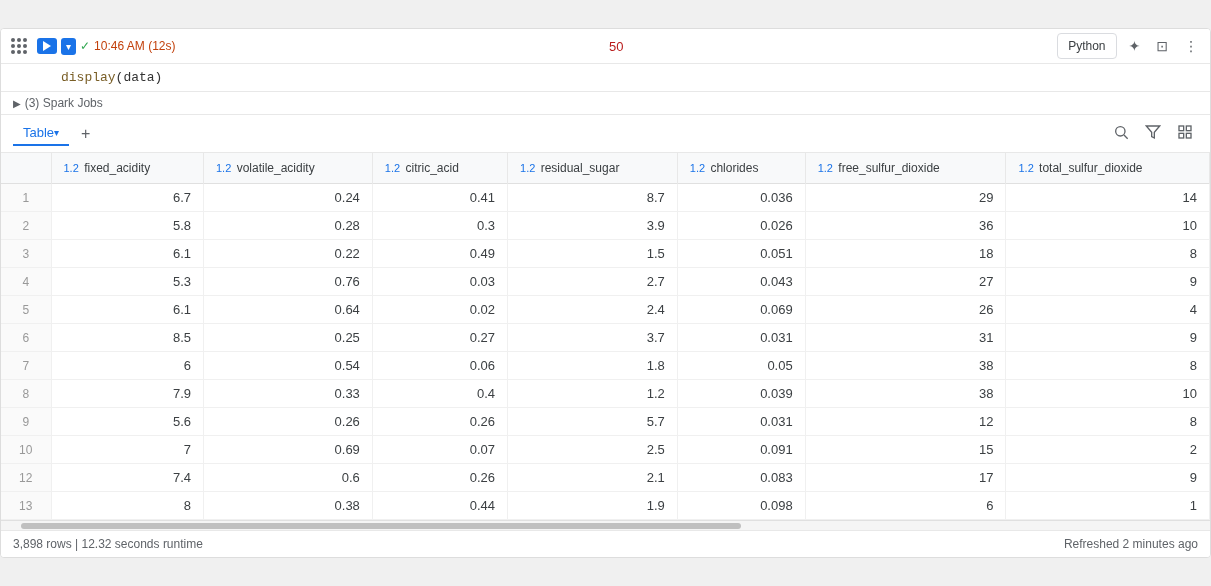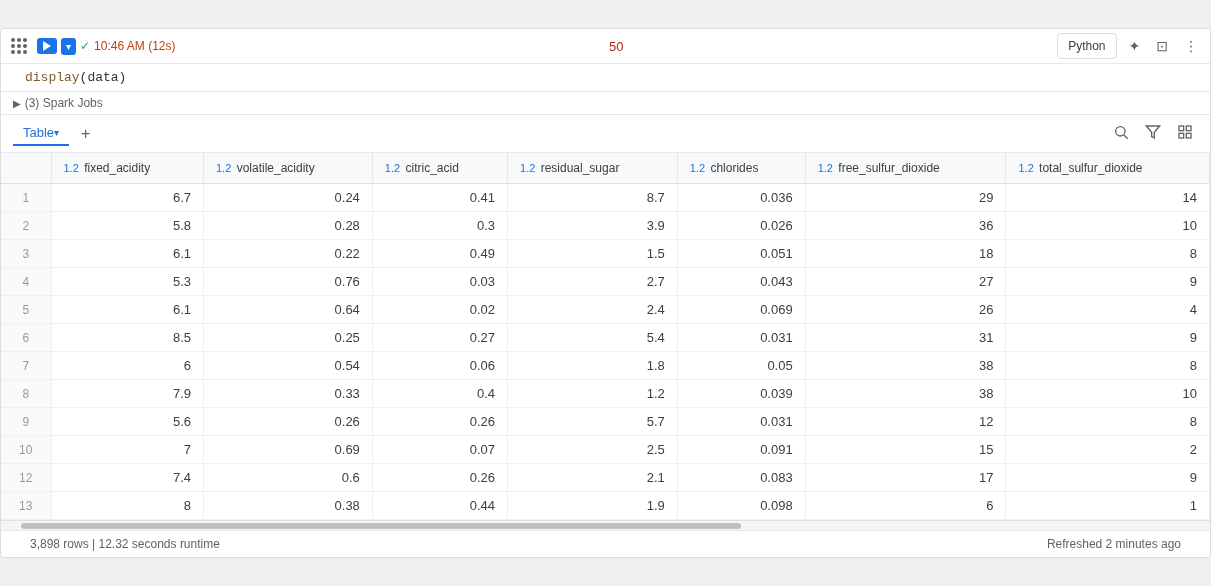--- a/index.html
+++ b/index.html
@@ -96,21 +96,21 @@
     .toolbar-icon-btn {
       background: none;
       border: none;
       cursor: pointer;
       color: #5f6368;
       font-size: 14px;
       padding: 2px 4px;
     }
     
     .code-area {
-      padding: 6px 16px 6px 24px;
+      padding: 6px 16px 6px 60px;
       background: #fff;
       border-bottom: 1px solid #e8e8e8;
       font-family: 'Courier New', monospace;
       font-size: 13px;
       color: #333;
       position: relative;
     }
     .code-gutter {
       position: absolute;
       left: 10px;
@@ -241,21 +241,21 @@
       left: 20px;
       width: 720px;
       height: 6px;
       background: #c0c0c0;
       border-radius: 3px;
     }
     
     .cell-footer {
       display: flex;
       align-items: center;
-      padding: 6px 29px;
+      padding: 6px 12px;
       background: #fff;
       border-top: 1px solid #e8e8e8;
       font-size: 12px;
       color: #5f6368;
     }
     .footer-right {
       margin-left: auto;
       text-align: right;
     }
     
@@ -437,21 +437,21 @@
             <td>2.4</td>
             <td>0.069</td>
             <td>26</td>
             <td>4</td>
           </tr>
           <tr>
             <td class="row-num">6</td>
             <td>8.5</td>
             <td>0.25</td>
             <td>0.27</td>
-            <td>5.4</td>
+            <td>3.7</td>
             <td>0.031</td>
             <td>31</td>
             <td>9</td>
           </tr>
           <tr>
             <td class="row-num">7</td>
             <td>6</td>
             <td>0.54</td>
             <td>0.06</td>
             <td>1.8</td>

